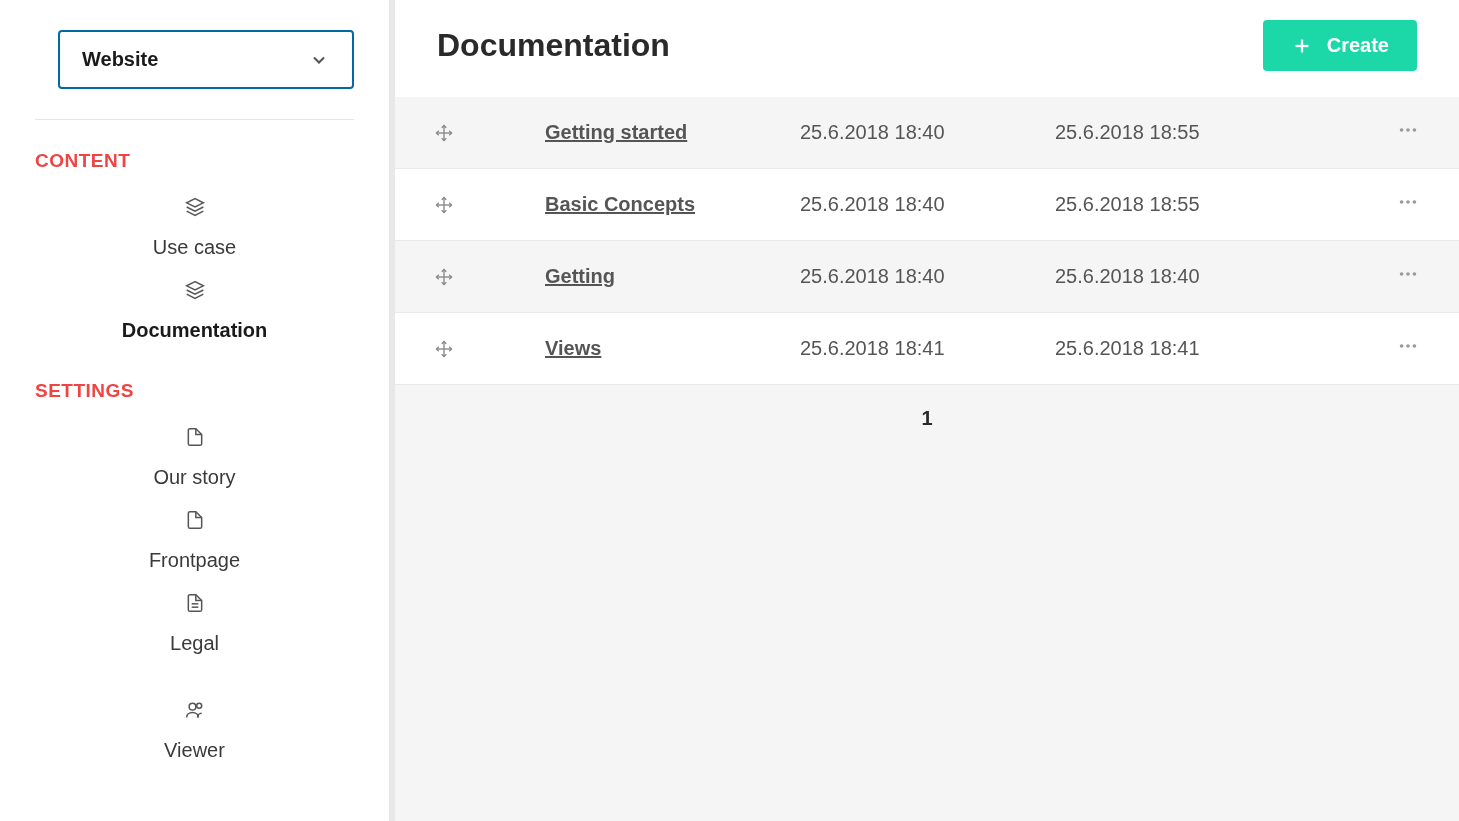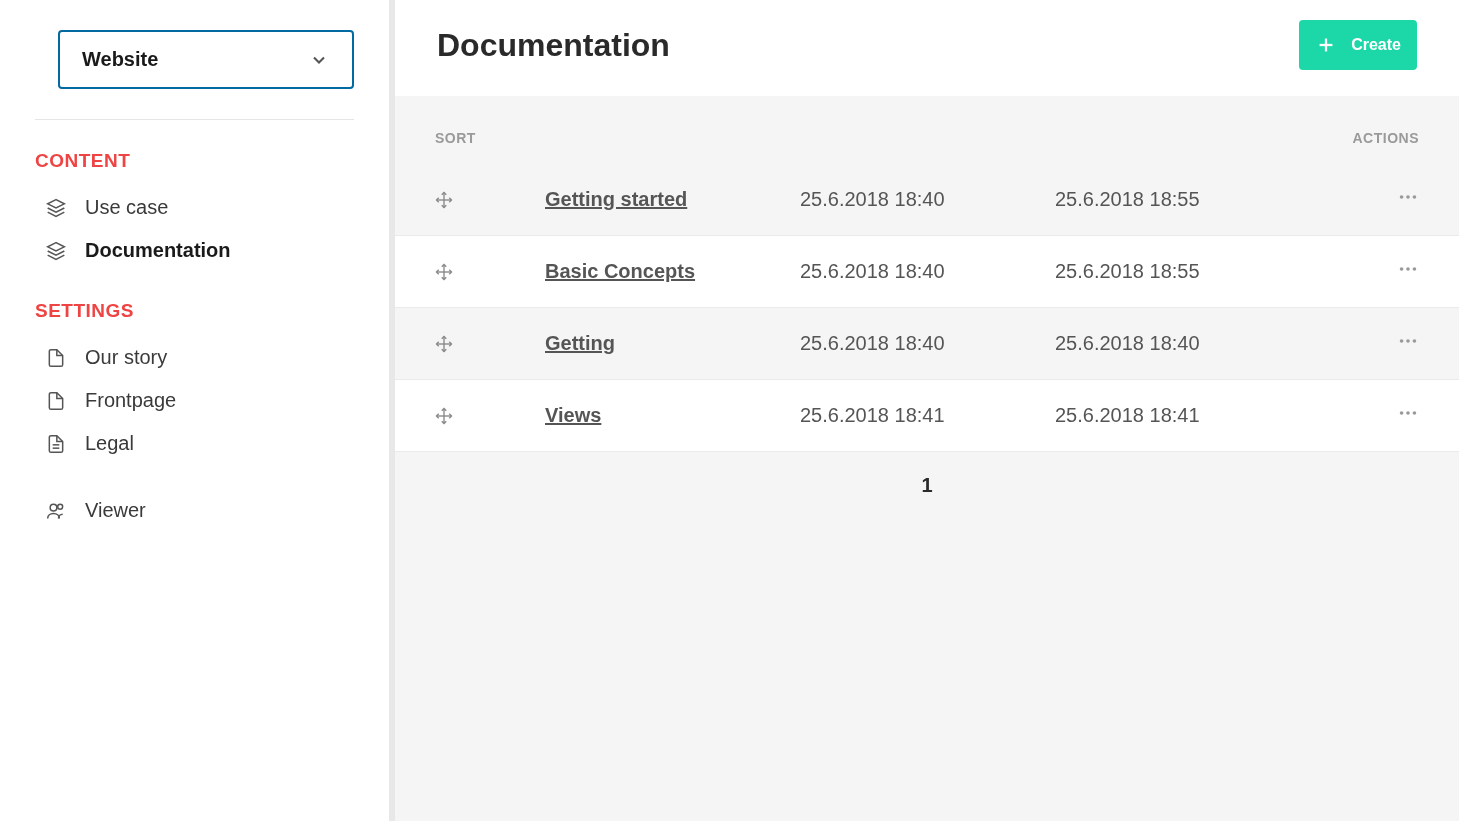--- a/index.html
+++ b/index.html
@@ -48,20 +48,21 @@
 }
 .nav-item {
   display: flex;
   align-items: center;
   padding: 10px 10px;
   font-size: 20px;
   font-weight: 500;
   color: #3a3a3a;
   cursor: pointer;
   gap: 18px;
+  flex-direction: column;
 }
 .nav-item.active { font-weight: 800; color: #1a1a1a; }
 .nav-icon {
   width: 22px;
   height: 22px;
   display: inline-flex;
   align-items: center;
   justify-content: center;
   color: #555;
   flex-shrink: 0;
@@ -83,22 +84,22 @@
 .page-title {
   font-size: 32px;
   font-weight: 800;
   color: #2a2a2a;
 }
 .create-btn {
   background: #1cd8a8;
   color: #fff;
   border: none;
   border-radius: 4px;
-  padding: 14px 16px;
-  font-size: 16px;
+  padding: 14px 28px;
+  font-size: 20px;
   font-weight: 700;
   display: flex;
   align-items: center;
   gap: 14px;
   cursor: pointer;
 }
 .table-wrap { flex: 1; }
 .table-header {
   display: flex;
   align-items: center;
@@ -240,27 +241,20 @@
         <svg width="22" height="22" viewBox="0 0 24 24" fill="none" stroke="currentColor" stroke-width="2.5">
             <line x1="12" y1="5" x2="12" y2="19"></line>
             <line x1="5" y1="12" x2="19" y2="12"></line>
           </svg>
       </span>
       <span>Create</span>
     </button>
   </div>
 
   <div class="table-wrap">
-    <div class="table-header">
-      <div class="col-sort">SORT</div>
-      <div class="col-title"></div>
-      <div class="col-date1"></div>
-      <div class="col-date2"></div>
-      <div class="col-actions">ACTIONS</div>
-    </div>
 
     <div id="rows">
         <div class="table-row odd">
           <div class="drag-cell">
             <span class="drag-handle">
               <svg width="18" height="18" viewBox="0 0 24 24" fill="none" stroke="currentColor" stroke-width="1.8">
                 <polyline points="9 5 12 2 15 5"></polyline>
                 <polyline points="5 9 2 12 5 15"></polyline>
                 <polyline points="19 9 22 12 19 15"></polyline>
                 <polyline points="9 19 12 22 15 19"></polyline>

